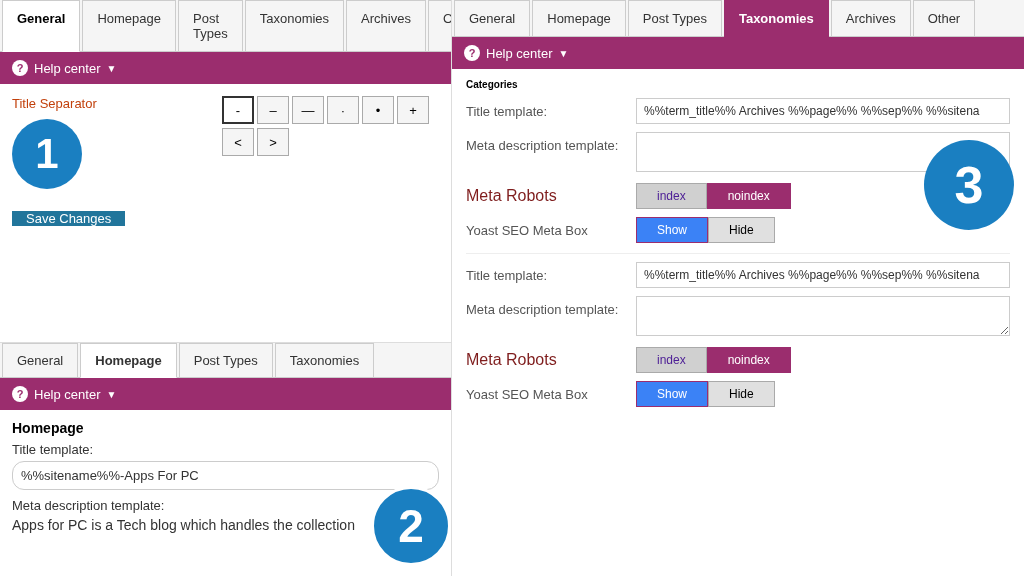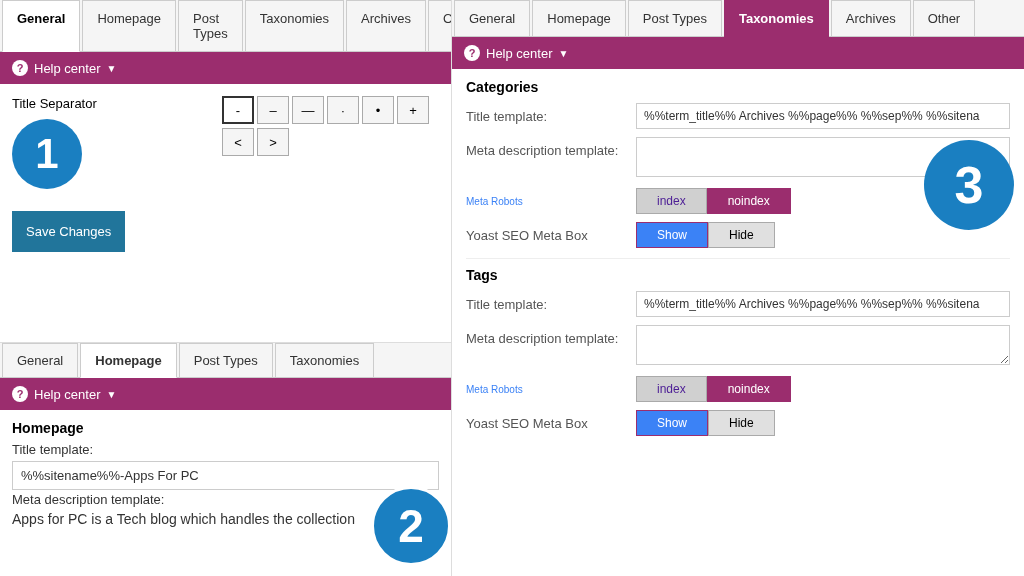--- a/index.html
+++ b/index.html
@@ -59,21 +59,21 @@
       color: #9b2d6e;
       display: inline-flex; align-items: center; justify-content: center;
       font-weight: bold; font-size: 11px;
     }
     .help-chevron { font-size: 10px; }
 
     
     .panel-content { padding: 12px; flex: 1; overflow-y: auto; }
 
     
-    .section-label { font-size: 13px; color: #000000; margin-bottom: 8px; }
+    .section-label { font-size: 13px; color: #c2410c; margin-bottom: 8px; }
     .sep-controls { display: flex; flex-direction: column; gap: 4px; float: right; margin-right: 10px; }
     .sep-row { display: flex; gap: 3px; }
     .sep-btn {
       width: 32px; height: 28px;
       border: 1px solid #aaa;
       background: #f5f5f5;
       cursor: pointer;
       font-size: 13px;
       display: flex; align-items: center; justify-content: center;
     }
@@ -99,21 +99,21 @@
       font-weight: bold;
       display: flex; align-items: center; justify-content: center;
     }
 
     .helper-text { font-size: 11px; color: #555; margin-top: 8px; clear: both; }
 
     .save-btn {
       background: #21759b;
       color: #fff;
       border: none;
-      padding: 13px 14px;
+      padding: 0 14px;
       cursor: pointer;
       font-size: 13px;
       margin-top: 14px;
     }
 
     
     .second-tabs { display: flex; border-bottom: 1px solid #ccc; background: #f5f5f5; border-top: 1px solid #ddd; }
     .second-tab {
       padding: 9px 14px;
       cursor: pointer;
@@ -142,21 +142,21 @@
       padding: 6px 8px;
       border: 1px solid #ccc;
       font-size: 13px;
       color: #333;
     }
 
     
     .right-content { padding: 10px 14px; overflow-y: auto; flex: 1; }
 
     .cat-section { margin-bottom: 10px; }
-    .cat-title { font-size: 14px; font-weight: bold; margin-bottom: 8px; }
+    .cat-title { font-size: 10px; font-weight: bold; margin-bottom: 8px; }
 
     .field-row { display: flex; align-items: flex-start; margin-bottom: 8px; gap: 10px; }
     .field-row-label { width: 160px; color: #555; font-size: 13px; padding-top: 6px; flex-shrink: 0; }
     .field-row-input { flex: 1; border-radius: 10px; }
 
     .long-input {
       width: 100%;
       padding: 5px 7px;
       border: 1px solid #ccc;
       font-size: 12px;
@@ -166,21 +166,21 @@
       width: 100%;
       height: 40px;
       padding: 5px 7px;
       border: 1px solid #ccc;
       font-size: 12px;
       resize: vertical;
     }
 
     
     .meta-robots-row { display: flex; align-items: center; margin-bottom: 8px; gap: 10px; }
-    .meta-robots-label { width: 160px; font-size: 10px; color: #3b82f6; flex-shrink: 0; }
+    .meta-robots-label { width: 160px; font-size: 16px; color: #7f1d1d; flex-shrink: 0; }
     .toggle-group { display: flex; }
     .toggle-btn {
       padding: 5px 20px;
       border: 1px solid #aaa;
       background: #e0e0e0;
       cursor: pointer;
       font-size: 12px;
     }
     .toggle-btn.active-pink {
       background: #9b2d6e;
@@ -290,21 +290,21 @@
 
       <div class="help-bar">
         <span class="help-icon">?</span>
         <span>Help center</span>
         <span class="help-chevron">▼</span>
       </div>
 
       <div class="lower-content">
         <div class="section-title">Homepage</div>
         <div class="field-label">Title template:</div>
-        <input class="text-input" type="text" style="margin-bottom: 2px;" value="%%sitename%%-Apps For PC">
+        <input class="text-input" type="text" style="margin-bottom: 8px; border-radius: 12px;" value="%%sitename%%-Apps For PC">
         <div class="field-label">Meta description template:</div>
         <div style="font-size:14px; color:#333; margin-top:4px;">Apps for PC is a Tech blog which handles the collection</div>
 
         
         <div class="circle-overlay">
           <div class="circle-outline">2</div>
         </div>
       </div>
     </div>
   </div>
@@ -358,21 +358,20 @@
           <div class="toggle-group">
             <button class="toggle-btn show-active">Show</button>
             <button class="toggle-btn">Hide</button>
           </div>
         </div>
       </div>
 
       <hr class="divider">
 
       <div class="cat-section">
-        <div class="cat-title">Tags</div>
 
         <div class="field-row">
           <div class="field-row-label">Title template:</div>
           <div class="field-row-input">
             <input class="long-input" type="text" value="%%term_title%% Archives %%page%% %%sep%% %%sitena" style="">
           </div>
         </div>
 
         <div class="field-row">
           <div class="field-row-label">Meta description template:</div>

